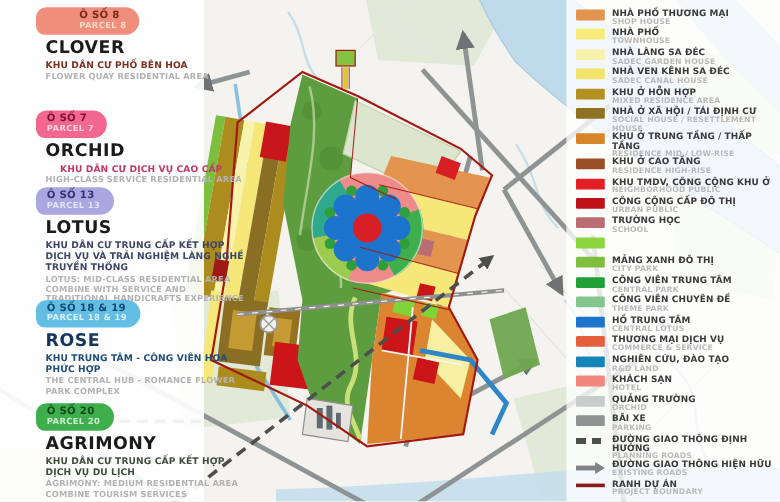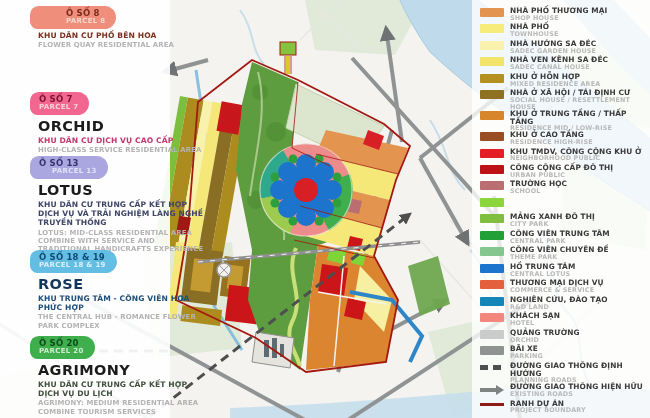--- a/index.html
+++ b/index.html
@@ -239,38 +239,39 @@
   <rect x="0" y="0" width="170" height="418" fill="#ffffff" opacity="0.92"></rect>
   <rect x="472" y="0" width="178" height="418" fill="#ffffff" opacity="0.78"></rect>
 </svg>
 
 <div class="labels-panel" id="labels">
   <div class="parcel" style="top: 6px;">
     <div class="badge" style="background: rgb(238, 142, 123); padding-left: 36px;">
       <div class="badge-l1" style="color: rgb(123, 42, 28);">Ô SỐ 8</div>
       <div class="badge-l2" style="color: rgb(250, 215, 203);">PARCEL 8</div>
     </div>
+    <div class="p-name" style="color: rgb(27, 27, 27);">CLOVER</div>
     <div class="p-vn" style="color: rgb(123, 48, 32);">KHU DÂN CƯ PHỐ BÊN HOA</div>
     <div class="p-en">FLOWER QUAY RESIDENTIAL AREA</div>
   </div>
 
   <div class="parcel" style="top: 92px;">
     <div class="badge" style="background: rgb(242, 103, 143);">
       <div class="badge-l1" style="color: rgb(126, 16, 48);">Ô SỐ 7</div>
       <div class="badge-l2" style="color: rgb(250, 208, 220);">PARCEL 7</div>
     </div>
     <div class="p-name" style="color: rgb(27, 27, 27);">ORCHID</div>
-    <div class="p-vn" style="color: rgb(194, 56, 107);">KHU DÂN CƯ DỊCH VỤ CAO CẤP</div>
+    <div class="p-vn" style="color: rgb(194, 56, 107); margin-left: 12px;">KHU DÂN CƯ DỊCH VỤ CAO CẤP</div>
     <div class="p-en">HIGH-CLASS SERVICE RESIDENTIAL AREA</div>
   </div>
 
   <div class="parcel" style="top: 156px;">
     <div class="badge" style="background: rgb(169, 166, 224);">
       <div class="badge-l1" style="color: rgb(52, 52, 110);">Ô SỐ 13</div>
-      <div class="badge-l2" style="color: rgb(227, 226, 246); margin-left: 13px;">PARCEL 13</div>
+      <div class="badge-l2" style="color: rgb(227, 226, 246);">PARCEL 13</div>
     </div>
     <div class="p-name" style="color: rgb(27, 27, 27);">LOTUS</div>
     <div class="p-vn" style="color: rgb(62, 70, 104);">KHU DÂN CƯ TRUNG CẤP KẾT HỢP DỊCH VỤ VÀ TRẢI NGHIỆM LÀNG NGHỀ TRUYỀN THỐNG</div>
     <div class="p-en">LOTUS: MID-CLASS RESIDENTIAL AREA COMBINE WITH SERVICE AND TRADITIONAL HANDICRAFTS EXPERIENCE</div>
   </div>
 
   <div class="parcel" style="top: 250px;">
     <div class="badge" style="background: rgb(100, 190, 228);">
       <div class="badge-l1" style="color: rgb(14, 75, 115);">Ô SỐ 18 &amp; 19</div>
       <div class="badge-l2" style="color: rgb(216, 239, 250);">PARCEL 18 &amp; 19</div>
@@ -304,21 +305,21 @@
     <span class="lg-swatch" style="background: rgb(247, 236, 121);"></span>
     <span class="lg-txt">
       <div class="lg-vn">NHÀ PHỐ</div>
       <div class="lg-en">TOWNHOUSE</div>
     </span>
   </div>
 
   <div class="lg-item">
     <span class="lg-swatch" style="background: rgb(249, 242, 172);"></span>
     <span class="lg-txt">
-      <div class="lg-vn">NHÀ HƯỚNG SA ĐÉC</div>
+      <div class="lg-vn">NHÀ LÀNG SA ĐÉC</div>
       <div class="lg-en">SADEC GARDEN HOUSE</div>
     </span>
   </div>
 
   <div class="lg-item">
     <span class="lg-swatch" style="background: rgb(242, 227, 106);"></span>
     <span class="lg-txt">
       <div class="lg-vn">NHÀ VEN KÊNH SA ĐÉC</div>
       <div class="lg-en">SADEC CANAL HOUSE</div>
     </span>

